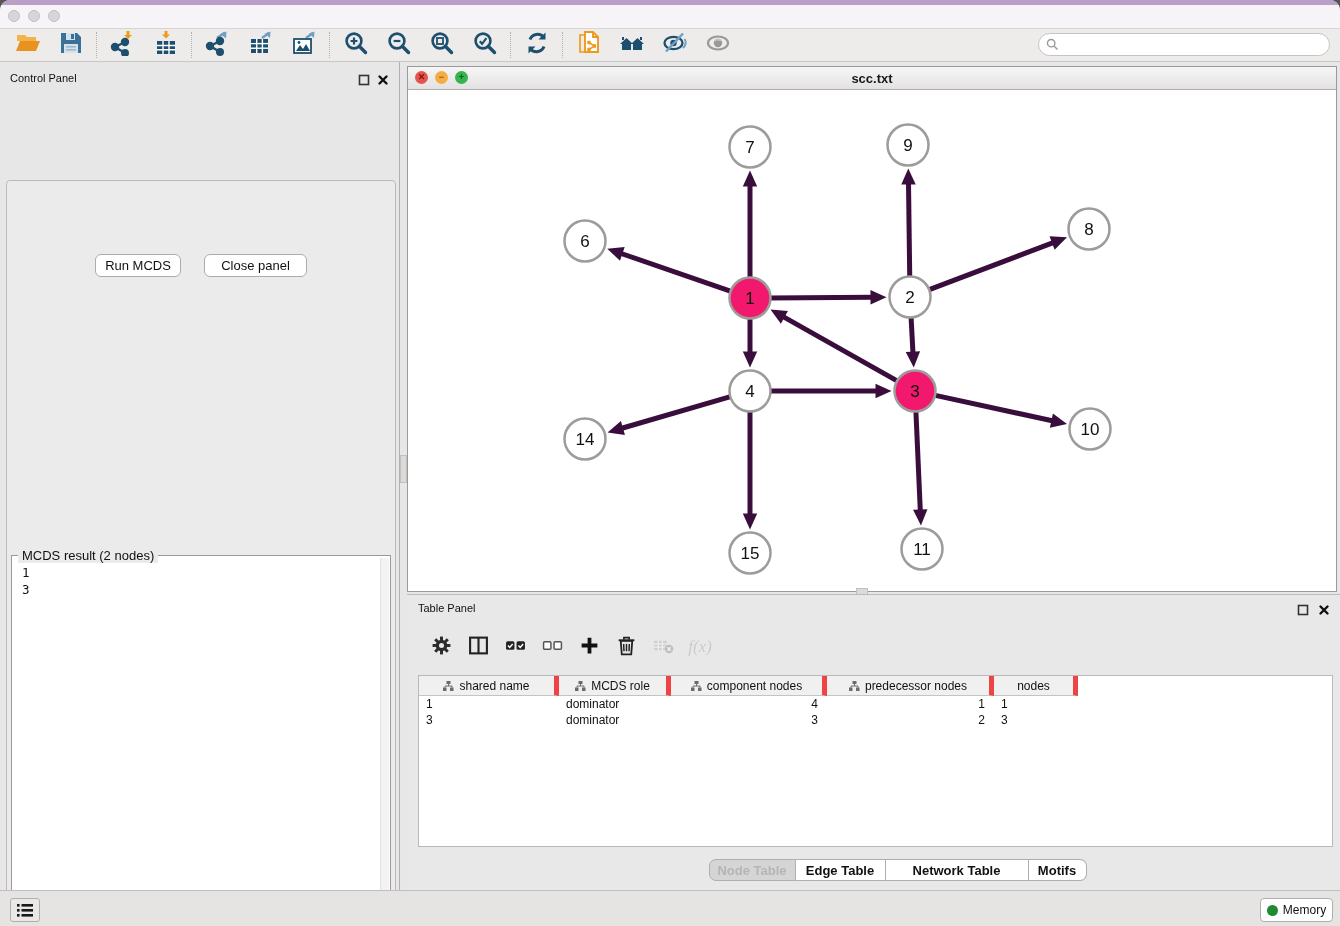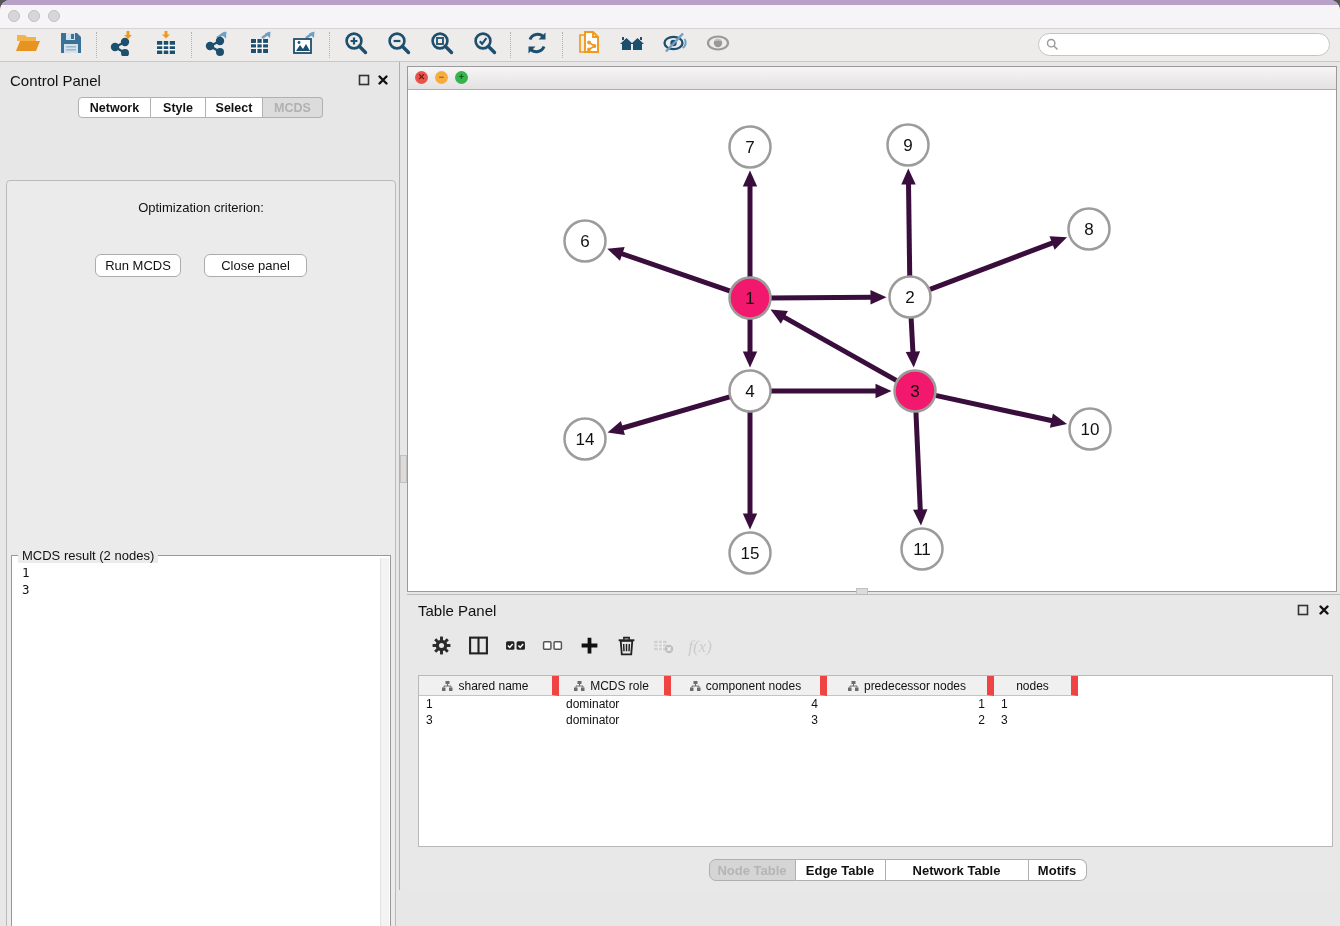--- a/index.html
+++ b/index.html
@@ -18,21 +18,21 @@
   
   #toolbar{left:0;top:28px;width:1340px;height:34px;background:#edeceb;border-top:1px solid #d6d4d4;border-bottom:1px solid #c9c7c6;display:flex;align-items:center;padding-left:6px;}
   .tbtn{width:43px;height:32px;display:flex;align-items:center;justify-content:center;}
   .tbtn svg{width:26px;height:26px;}
   .tsep{height:26px;border-left:1px dotted #b3b1b0;margin:0 4px;}
   #search-box{left:1038px;top:33px;width:292px;height:23px;background:#fff;border:1px solid #c6c4c3;border-radius:12px;display:flex;align-items:center;padding-left:7px;}
   #search-box svg{width:13px;height:13px;}
   #search-input{border:none;outline:none;flex:1;height:18px;font-size:12px;background:transparent;}
   
   #control-panel{left:0;top:62px;width:400px;height:828px;background:#e8e7e7;border-right:1px solid #b3b1b0;}
-  .panel-title{font-size:15px;color:#111;}
+  .panel-title{font-size:11px;color:#111;}
   .mini-ic{width:12px;height:12px;}
   .ctabs{display:flex;}
   .ctab{height:21px;background:#fff;border:1px solid #b3b1b0;border-left:none;font-size:12.5px;font-weight:600;color:#111;display:flex;align-items:center;justify-content:center;}
   .ctab:first-child{border-left:1px solid #b3b1b0;border-radius:4px 0 0 4px;}
   .ctab:last-child{border-radius:0 4px 4px 0;}
   .ctab.sel{background:#dcdcdc;color:#b2b0b0;}
   #cp-body{left:6px;top:118px;width:390px;height:757px;background:#ecebeb;border:1px solid #bcbab9;border-radius:4px;}
   #opt-label{left:0;top:19px;width:388px;text-align:center;font-size:13px;color:#111;}
   #criterion{left:39px;top:38px;width:307px;height:23px;background:#fff;border:1px solid #aeacab;border-radius:5px;display:flex;align-items:center;font-size:13px;padding-left:12px;color:#111;}
   #criterion .stepper{position:absolute;right:5px;top:2px;}
@@ -51,21 +51,21 @@
   .vhandle{left:400px;top:455px;width:7px;height:28px;background:#dddbda;border:1px solid #c2c0bf;}
   .hhandle{left:856px;top:588px;width:12px;height:7px;background:#dddbda;border:1px solid #c2c0bf;}
   
   #table-panel{left:407px;top:594px;width:933px;height:296px;background:#e9e8e8;border-top:1px solid #bdbbba;}
   #tp-toolbar{left:11px;top:31px;width:914px;height:42px;display:flex;align-items:center;gap:9px;padding-left:9px;}
   .ttbtn{width:28px;height:28px;display:flex;align-items:center;justify-content:center;}
   .ttbtn svg{width:21px;height:21px;}
   .fx{font-family:"Liberation Serif",serif;font-style:italic;font-size:17px;color:#aaa8a8;}
   #tp-table{left:11px;top:80px;width:915px;height:172px;background:#fff;border:1px solid #bbb9b8;overflow:hidden;}
   #thead{display:flex;height:20px;}
-  .th{background:#f1f0f0;border-right:7px solid #ef4444;border-bottom:1px solid #c6c4c3;display:flex;align-items:center;justify-content:center;gap:5px;font-size:12px;color:#111;}
+  .th{background:#f1f0f0;border-right:5px solid #ef4444;border-bottom:1px solid #c6c4c3;display:flex;align-items:center;justify-content:center;gap:5px;font-size:12px;color:#111;}
   .th svg{width:11px;height:10px;}
   .tr{display:flex;height:16px;}
   .td{font-size:12px;color:#111;padding:1px 9px 0 7px;overflow:hidden;white-space:nowrap;}
   #tp-tabs{left:0;top:264px;width:933px;display:flex;justify-content:center;}
   .btab{height:22px;background:#fff;border:1px solid #b1afae;border-left:none;font-size:13px;font-weight:600;color:#111;display:flex;align-items:center;justify-content:center;}
   .btab:first-child{border-left:1px solid #b1afae;border-radius:7px 0 0 7px;}
   .btab:last-child{border-radius:0 7px 7px 0;}
   .btab.sel{background:#d6d5d5;color:#b6b4b4;margin-left:48px;}
   
   #statusbar{left:0;top:890px;width:1340px;height:36px;background:#e6e4e3;border-top:1px solid #c2c0bf;}
@@ -259,46 +259,40 @@
   </div>
 
   <div id="control-panel" class="abs">
     <div class="panel-title abs" style="left:10px;top:10px;">Control Panel</div>
     <svg class="mini-ic abs" style="left:358px;top:12px;" viewBox="0 0 12 12">
         <rect x="1.5" y="1.5" width="9" height="9" fill="none" stroke="#333" stroke-width="1.6"></rect>
       </svg>
     <svg class="mini-ic abs" style="left:377px;top:12px;" viewBox="0 0 12 12">
         <path d="M2.5 2.5l7 7M9.5 2.5l-7 7" stroke="#111" stroke-width="2.4" stroke-linecap="round"></path>
       </svg>
-    <div class="ctabs abs" style="left:78px;top:35px;">
-        <div class="ctab" style="width: 73px;">Network</div>
-        <div class="ctab" style="width: 55px;">Style</div>
-        <div class="ctab" style="width: 57px;">Select</div>
-        <div class="ctab sel" style="width: 60px;">MCDS</div>
-      </div>
 
     <div id="cp-body" class="abs">
-      <div id="opt-label" class="abs">Optimization criterion:</div>
       <div class="pbtn abs" style="left:88px;top:73px;width:86px;">Run MCDS</div>
       <div class="pbtn abs" style="left:197px;top:73px;width:103px;">Close panel</div>
 
       <div id="result-group" class="abs">
         <div id="result-label" class="abs">MCDS result (2 nodes)</div>
         <div id="result-text" class="abs">1
 3</div>
         <div id="result-scroll" class="abs"></div>
       </div>
     </div>
   </div>
 
   <div id="net-frame" class="abs">
     <div id="net-titlebar" class="abs">
       <div class="traffic abs" style="left:7px;background:#e6554d;color:#7d1410;">✕</div>
       <div class="traffic abs" style="left:27px;background:#f5ad42;color:#8a5a00;">−</div>
       <div class="traffic abs" style="left:47px;background:#37b24d;color:#0f5c1e;">+</div>
+      <div id="net-title" class="abs">scc.txt</div>
     </div>
     <svg id="graph-svg" class="abs" width="928" height="501">
         <line x1="342" y1="189.5" x2="342" y2="94.5" stroke="#3a0e3c" stroke-width="5"></line>
         <polygon points="342,80.5 349.2,96.5 334.8,96.5" fill="#3a0e3c"></polygon>
         <line x1="324.5139811988414" y1="201.95937532323612" x2="212.4446327050512" y2="163.2445094799268" stroke="#3a0e3c" stroke-width="5"></line>
         <polygon points="199.21196982849875,158.67322594075412 216.6859589361332,157.09218050615306 211.98406729584133,170.70291946489272" fill="#3a0e3c"></polygon>
         <line x1="360.49963868246044" y1="207.88437725823462" x2="464.50073240041803" y2="207.23437042249742" stroke="#3a0e3c" stroke-width="5"></line>
         <polygon points="478.5004589709286,207.1468721314317 462.5457705828931,214.44672955748368 462.45577234065416,200.0470107992442" fill="#3a0e3c"></polygon>
         <line x1="342" y1="226.5" x2="342" y2="263.5" stroke="#3a0e3c" stroke-width="5"></line>
         <polygon points="342,277.5 334.8,261.5 349.2,261.5" fill="#3a0e3c"></polygon>
@@ -500,14 +494,32 @@
         </div>
     </div>
     <div id="tp-tabs" class="abs">
         <div class="btab sel" style="width: 87px;">Node Table</div>
         <div class="btab" style="width: 90px;">Edge Table</div>
         <div class="btab" style="width: 143px;">Network Table</div>
         <div class="btab" style="width: 58px;">Motifs</div>
       </div>
   </div>
 
+  <div id="statusbar" class="abs">
+    <div id="list-btn" class="abs">
+      <svg width="20" height="17" viewBox="0 0 20 17">
+          <g fill="#1a1a1a">
+            <rect x="2" y="2" width="2.6" height="2.6"></rect>
+            <rect x="6.5" y="2" width="11.5" height="2.6"></rect>
+            <rect x="2" y="7" width="2.6" height="2.6"></rect>
+            <rect x="6.5" y="7" width="11.5" height="2.6"></rect>
+            <rect x="2" y="12" width="2.6" height="2.6"></rect>
+            <rect x="6.5" y="12" width="11.5" height="2.6"></rect>
+          </g>
+        </svg>
+    </div>
+    <div id="memory-btn" class="abs">
+      <span class="dot" style="background: rgb(31, 138, 52);"></span>
+      <span>Memory</span>
+    </div>
+  </div>
 
 </div>
 
 </body></html>

